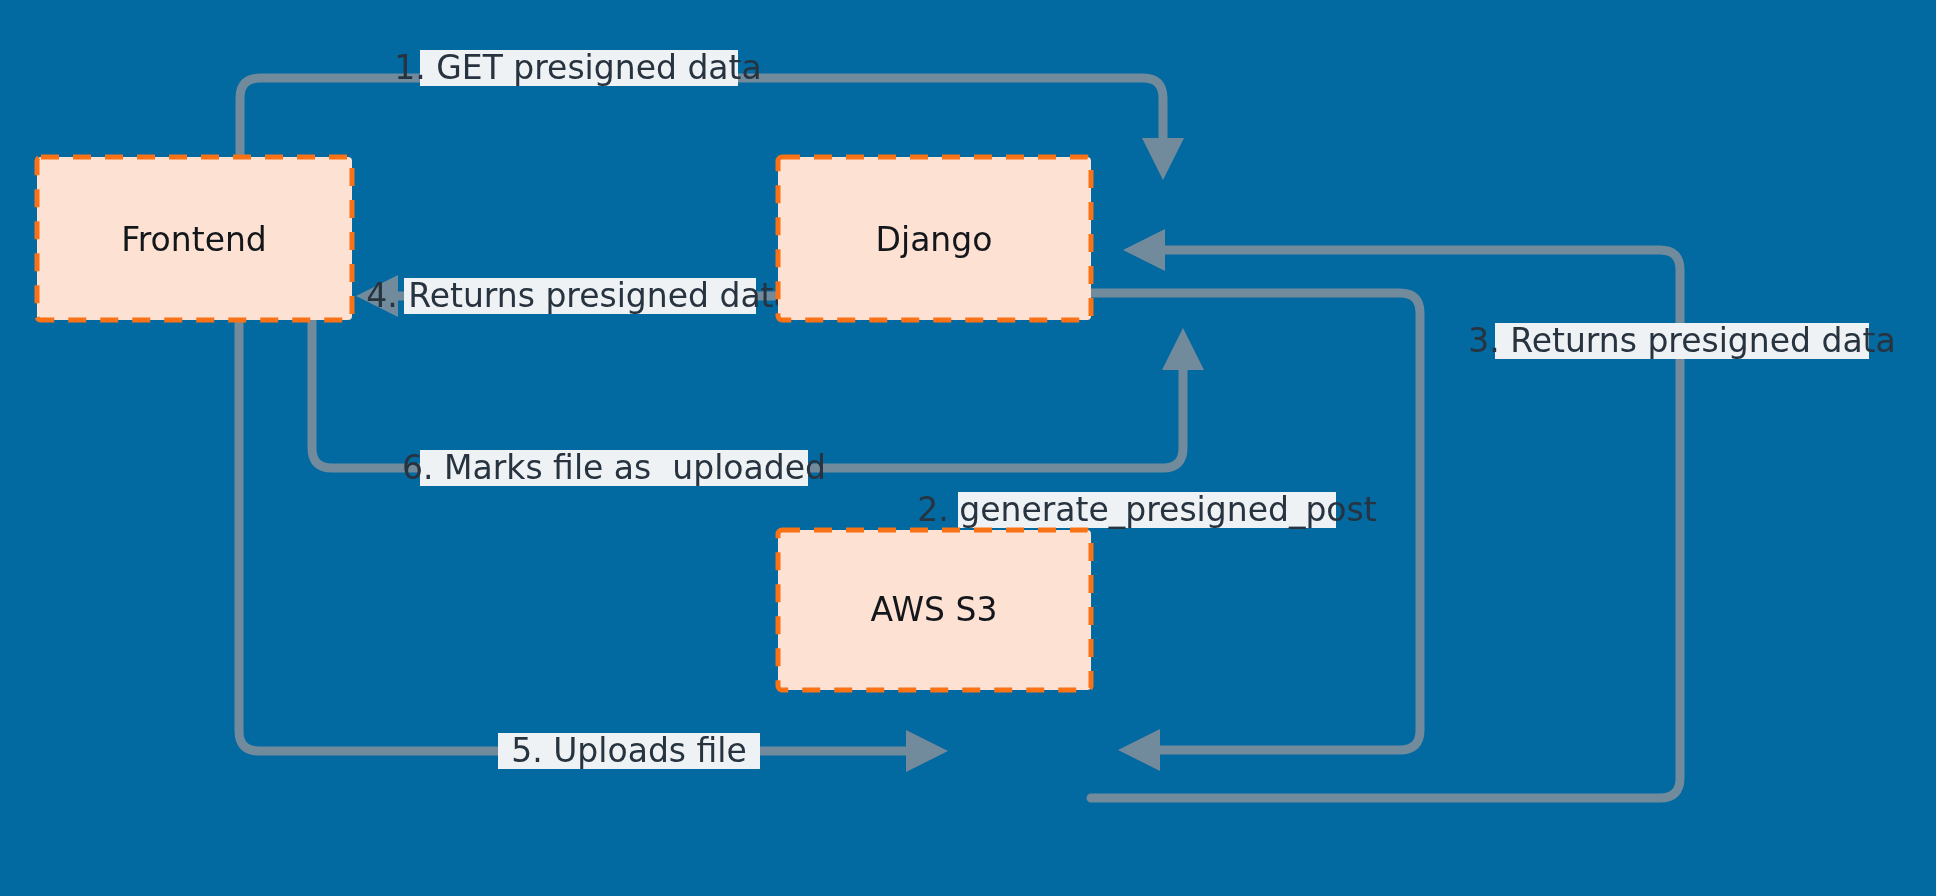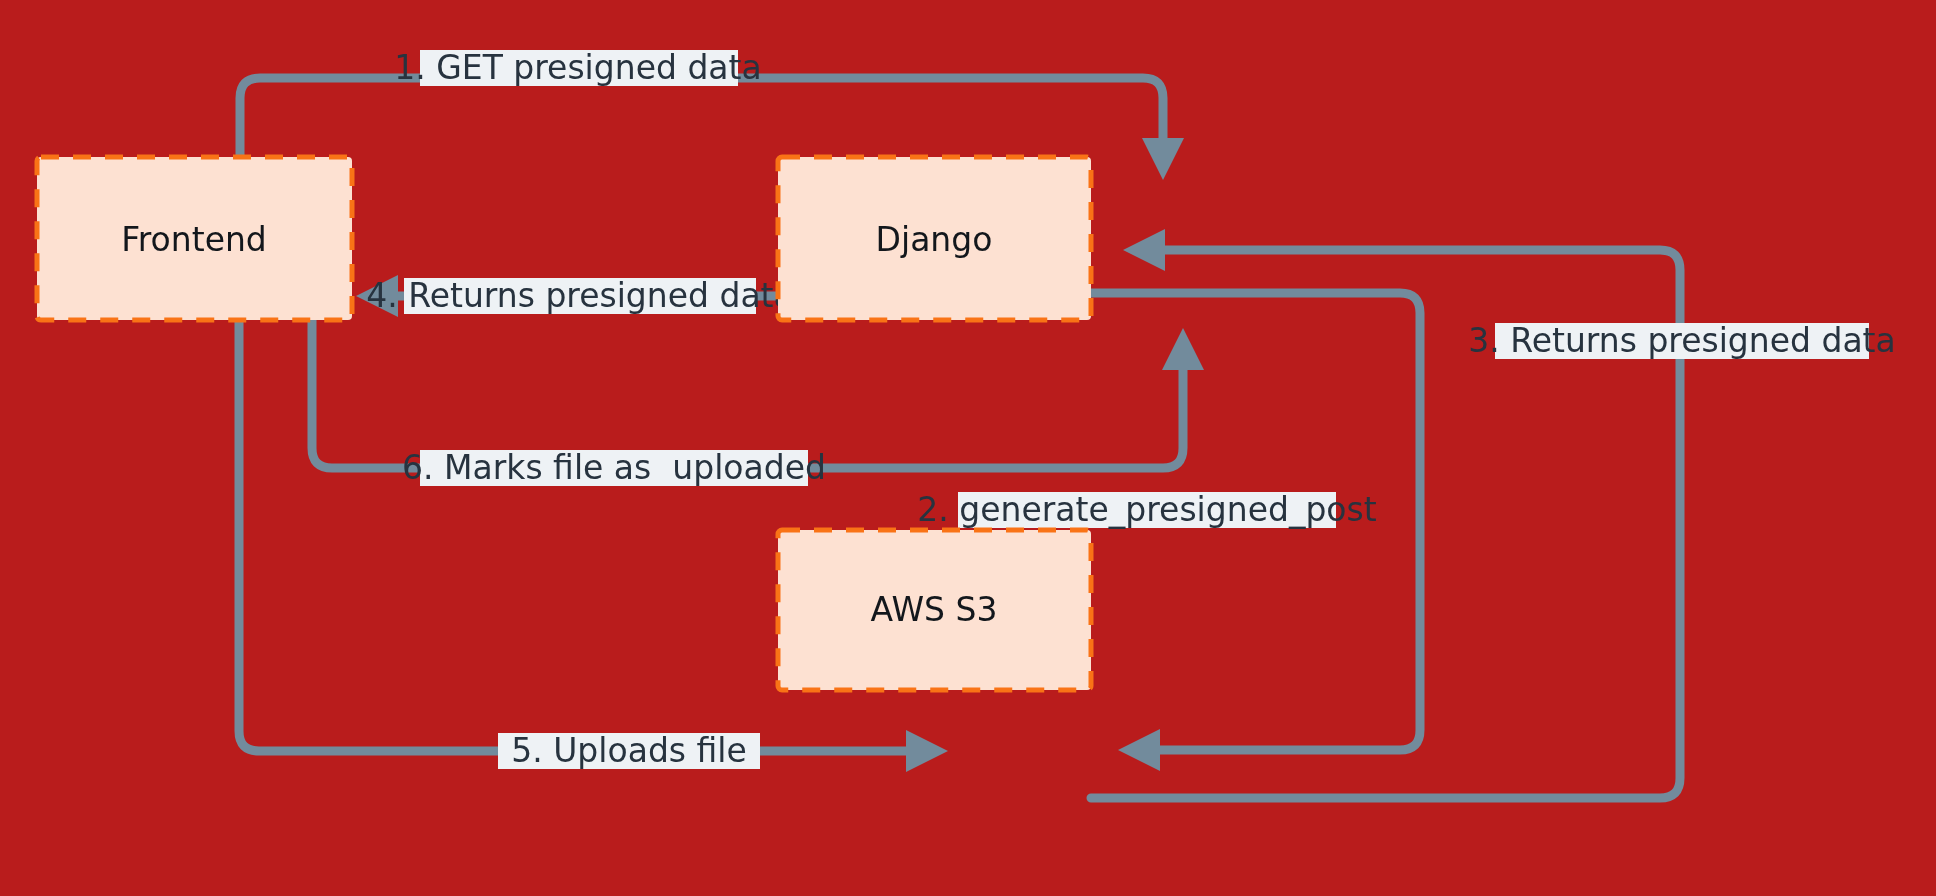--- a/index.html
+++ b/index.html
@@ -8,21 +8,21 @@
     padding: 0;
     background: #eef2f5;
   }
   body {
     font-family: "DejaVu Sans", "Liberation Sans", sans-serif;
   }
   #diagram-root {
     position: relative;
     width: 1936px;
     height: 896px;
-    background: #b91c1c;
+    background: #0369a1;
     overflow: hidden;
   }
   svg.canvas {
     position: absolute;
     left: 0;
     top: 0;
     width: 1936px;
     height: 896px;
     display: block;
   }

